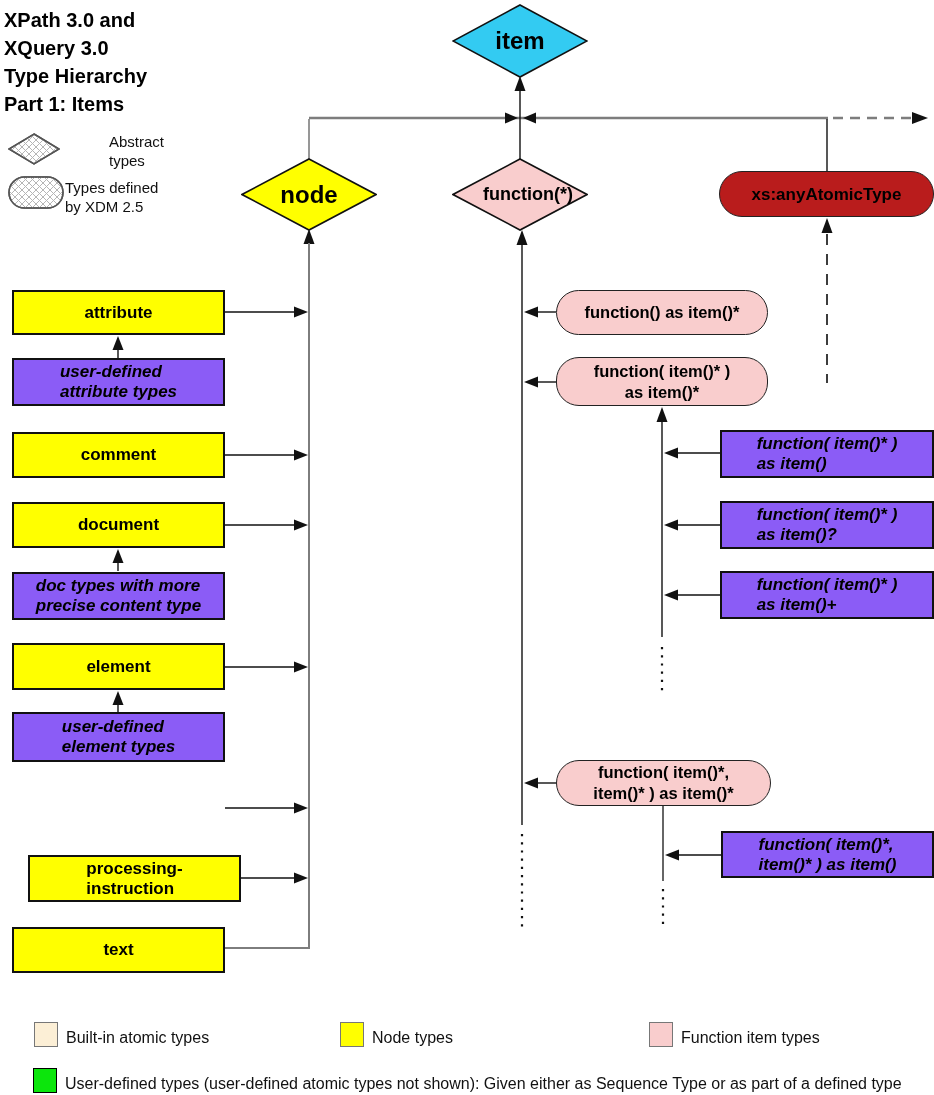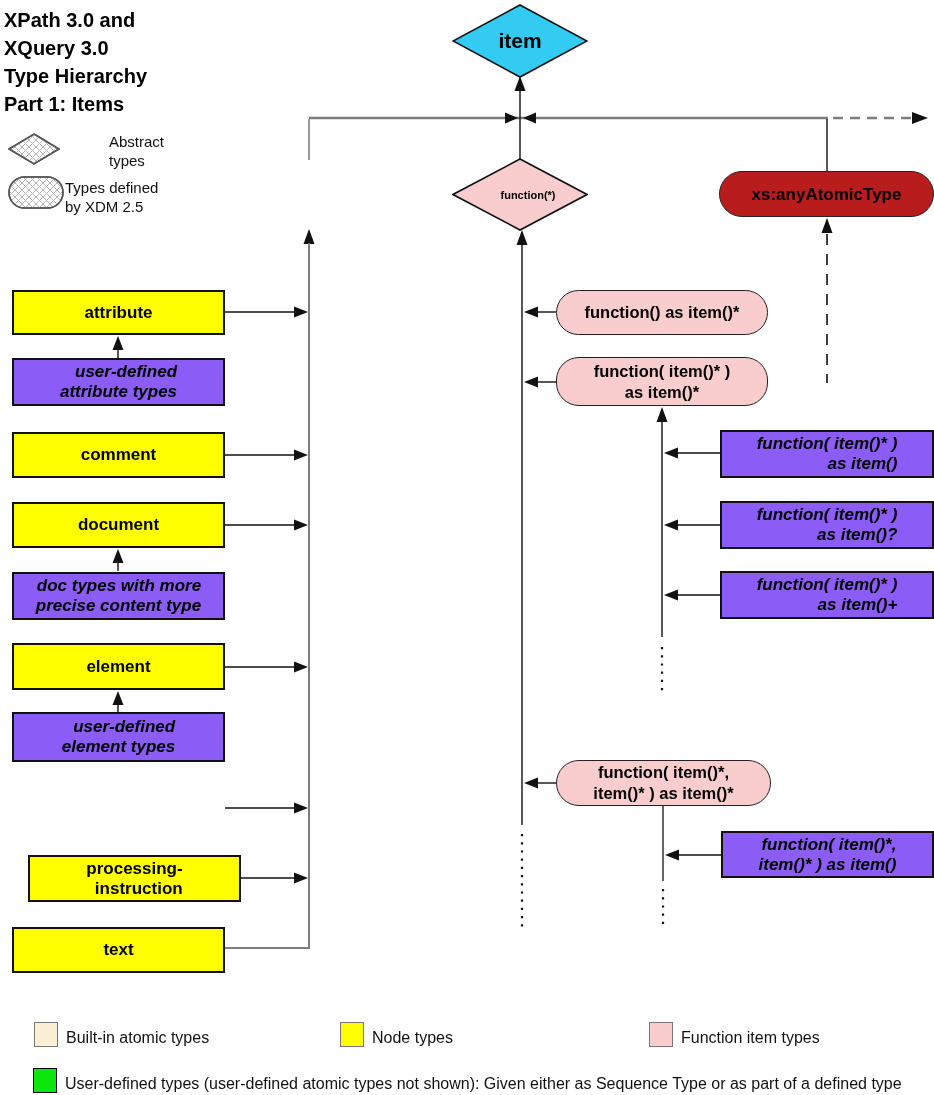--- a/index.html
+++ b/index.html
@@ -7,33 +7,33 @@
   body { font-family:"Liberation Sans", sans-serif; }
   #canvas { position:relative; width:934px; height:1095px; background:#fff; overflow:hidden; }
   .wires { position:absolute; left:0; top:0; z-index:1; }
   .node, .abs { position:absolute; z-index:2; }
   .lbl { white-space:pre-line; }
 
   #title { left:4px; top:6px; width:270px; font-size:20px; font-weight:bold; line-height:28px; color:#000; }
 
   .shape-leg-text { font-size:15px; line-height:19px; color:#111; }
 
-  .rect { display:flex; align-items:center; justify-content:center; text-align:right;
+  .rect { display:flex; align-items:center; justify-content:center; text-align:left;
           border:2px solid #111; font-weight:bold; font-size:17px; line-height:20px; color:#000; }
   .yellow { background:#ffff00; }
   .green  { background:#8b5cf6; font-style:italic; }
   .stadium { display:flex; align-items:center; justify-content:center; text-align:center;
              border:1.6px solid #222; border-radius:23px; font-weight:bold; font-size:16.5px;
              line-height:21px; color:#000; background:#f9cdcd; }
   .peach { background:#b91c1c; font-size:17px; }
 
   .diamond { display:flex; align-items:center; justify-content:center; }
   .diamond svg { position:absolute; inset:0; }
-  .dlabel { position:relative; z-index:3; font-weight:bold; font-size:21px; color:#000; }
-  .dlabel.small { font-size:11px;margin-left:16px; }
+  .dlabel { position:relative; z-index:3; font-weight:bold; font-size:24px; color:#000; }
+  .dlabel.small { font-size:18px;margin-left:16px; }
 
   .cleg { display:flex; align-items:flex-end; gap:8px; font-size:16px; color:#111;padding-left:32px; }
   .swatch { width:24px; height:25px; border:1.5px solid #777; flex:0 0 auto; }
   .swatch.gsw { border-color:#000; }
 </style>
 </head>
 <body>
 
 <div id="canvas">
 
@@ -189,20 +189,26 @@
   <div class="abs lbl shape-leg-text" style="left:65px;top:178px;">Types defined
 by XDM 2.5</div>
 
   <div class="node diamond" style="left:452px;top:4px;width:136px;height:74px;">
     <svg viewBox="0 0 136 74">
         <polygon points="68,1 135,37 68,73 1,37" fill="#33cbf2" stroke="#111" stroke-width="1.6"></polygon>
       </svg>
     <span class="dlabel">item</span>
   </div>
 
+  <div class="node diamond" style="left:241px;top:158px;width:136px;height:73px;">
+    <svg viewBox="0 0 136 73">
+        <polygon points="68,1 135,36.5 68,72 1,36.5" fill="#ffff00" stroke="#111" stroke-width="1.6"></polygon>
+      </svg>
+    <span class="dlabel">node</span>
+  </div>
 
   <div class="node diamond" style="left:452px;top:158px;width:136px;height:73px;">
     <svg viewBox="0 0 136 73">
         <polygon points="68,1 135,36.5 68,72 1,36.5" fill="#f9cdcd" stroke="#111" stroke-width="1.6"></polygon>
       </svg>
     <span class="dlabel small">function(*)</span>
   </div>
 
   <div class="node stadium peach" style="left:719px;top:171px;width:215px;height:46px;">
     <span class="lbl">xs:anyAtomicType</span>

